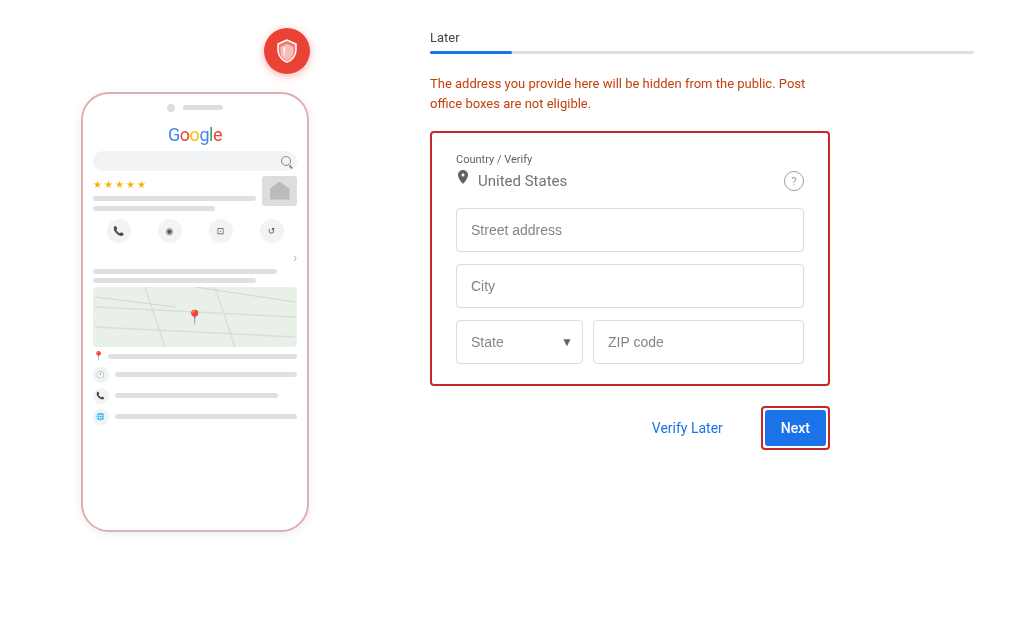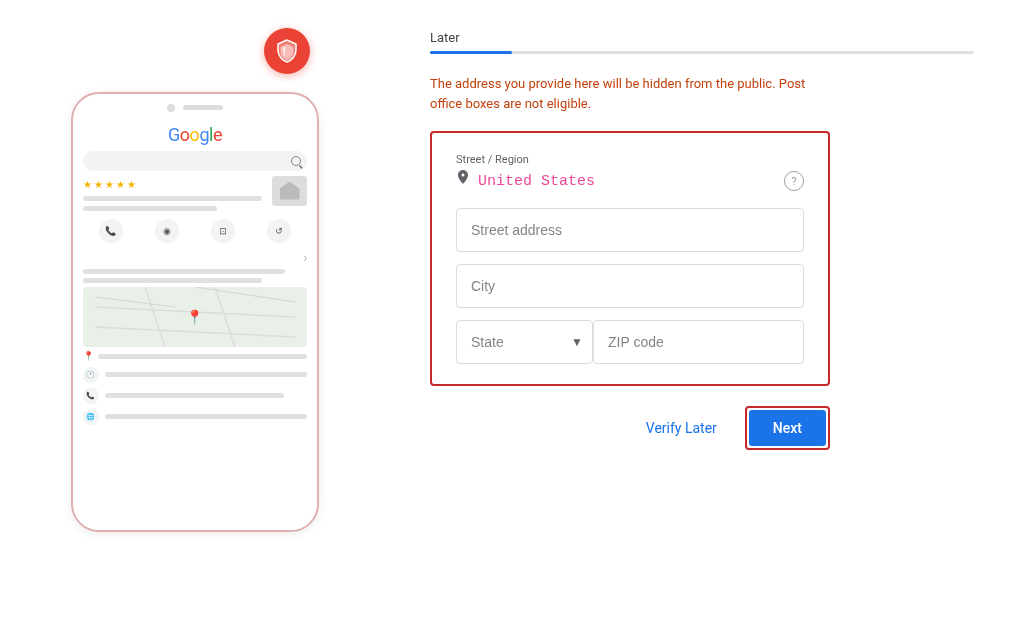--- a/index.html
+++ b/index.html
@@ -16,21 +16,21 @@
     .left-panel {
       width: 390px;
       display: flex;
       align-items: center;
       justify-content: center;
       position: relative;
       padding: 20px;
     }
 
     .phone-mockup {
-      width: 248px;
+      width: 228px;
       height: 440px;
       border: 2px solid #e0b0b0;
       border-radius: 28px;
       background: #fff;
       position: relative;
       overflow: hidden;
       box-shadow: 0 2px 10px rgba(0,0,0,0.08);
     }
 
     .phone-top-bar {
@@ -313,22 +313,21 @@
       gap: 8px;
     }
 
     .location-pin-icon {
       color: #5f6368;
       font-size: 16px;
     }
 
     .country-name {
       font-size: 15px;
-      color: #ec4899;
-      font-family: Liberation Mono, monospace;
+      color: #737373;
     }
 
     .help-icon {
       width: 20px;
       height: 20px;
       border: 1.5px solid #9aa0a6;
       border-radius: 50%;
       display: flex;
       align-items: center;
       justify-content: center;
@@ -349,21 +348,21 @@
       outline: none;
       margin-bottom: 12px;
     }
 
     .form-input::placeholder {
       color: #80868b;
     }
 
     .state-zip-row {
       display: flex;
-      gap: 0;
+      gap: 10px;
     }
 
     .state-select-wrap {
       position: relative;
       flex: 1;
     }
 
     .state-select {
       width: 100%;
       height: 44px;
@@ -401,21 +400,21 @@
     }
 
     .zip-input::placeholder {
       color: #80868b;
     }
 
     
     .buttons-row {
       display: flex;
       align-items: center;
-      gap: 16px;
+      gap: 26px;
       margin-top: 20px;
       max-width: 400px;
       justify-content: flex-end;
     }
 
     .verify-later-btn {
       background: none;
       border: none;
       color: #1a73e8;
       font-size: 14px;
@@ -430,21 +429,21 @@
       padding: 2px;
     }
 
     .next-btn {
       background: #1a73e8;
       color: #fff;
       border: none;
       border-radius: 3px;
       font-size: 14px;
       font-weight: 500;
-      padding: 10px 24px;
+      padding: 10px 16px;
       cursor: pointer;
       font-family: inherit;
     }
 
     
     .map-bg-lines {
       position: absolute;
       top: 0; left: 0;
       width: 100%;
       height: 100%;
@@ -549,21 +548,21 @@
     </div>
   </div>
 
 
   <p class="page-description">The address you provide here will be hidden from the public. Post office boxes are not eligible.</p>
 
   <div class="form-box">
 
     
     <div class="country-region">
-      <div class="field-label">Street / Region</div>
+      <div class="field-label">Country / Verify</div>
       <div class="country-row">
         <div class="country-left">
           <span class="location-pin-icon">
             <svg width="14" height="18" viewBox="0 0 14 18" fill="none" xmlns="http://www.w3.org/2000/svg">
               <path d="M7 0C4.24 0 2 2.24 2 5C2 8.75 7 14 7 14C7 14 12 8.75 12 5C12 2.24 9.76 0 7 0ZM7 6.5C6.17 6.5 5.5 5.83 5.5 5C5.5 4.17 6.17 3.5 7 3.5C7.83 3.5 8.5 4.17 8.5 5C8.5 5.83 7.83 6.5 7 6.5Z" fill="#5f6368"></path>
             </svg>
           </span>
           <span class="country-name">United States</span>
         </div>
         <div class="help-icon">?</div>

